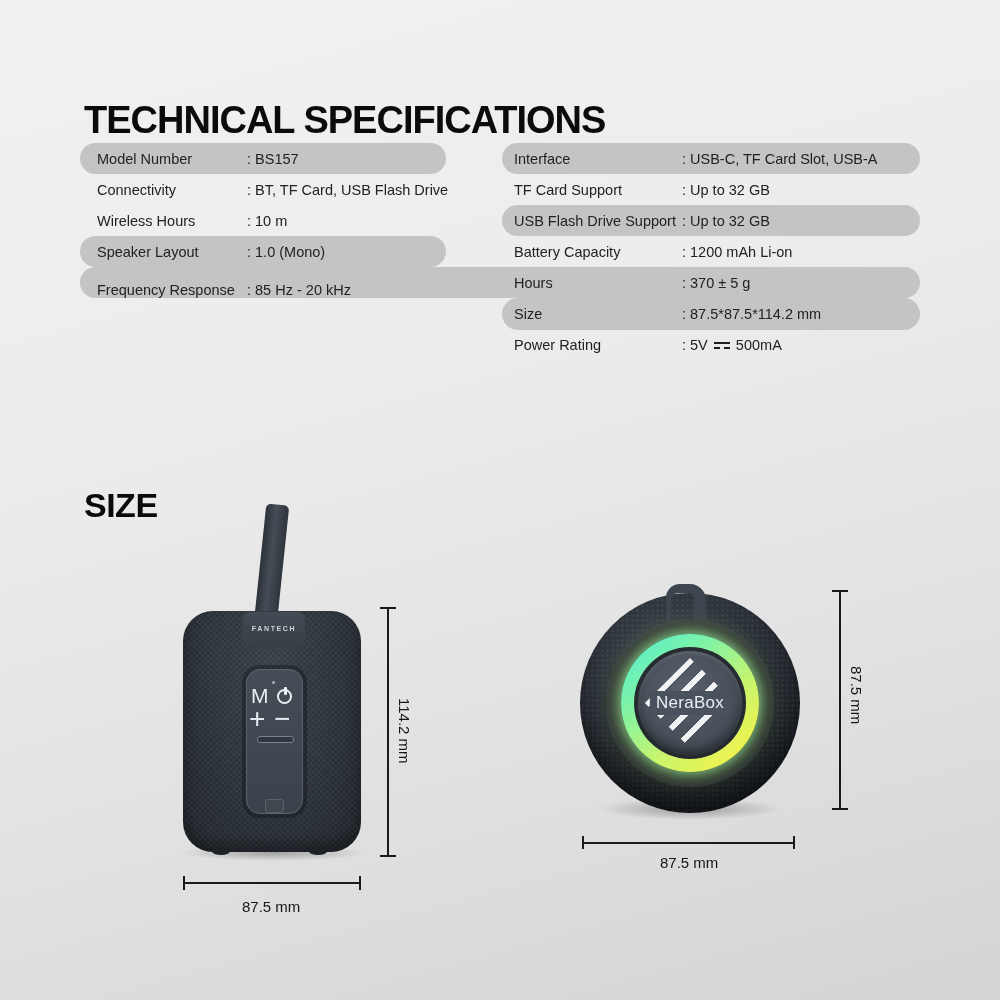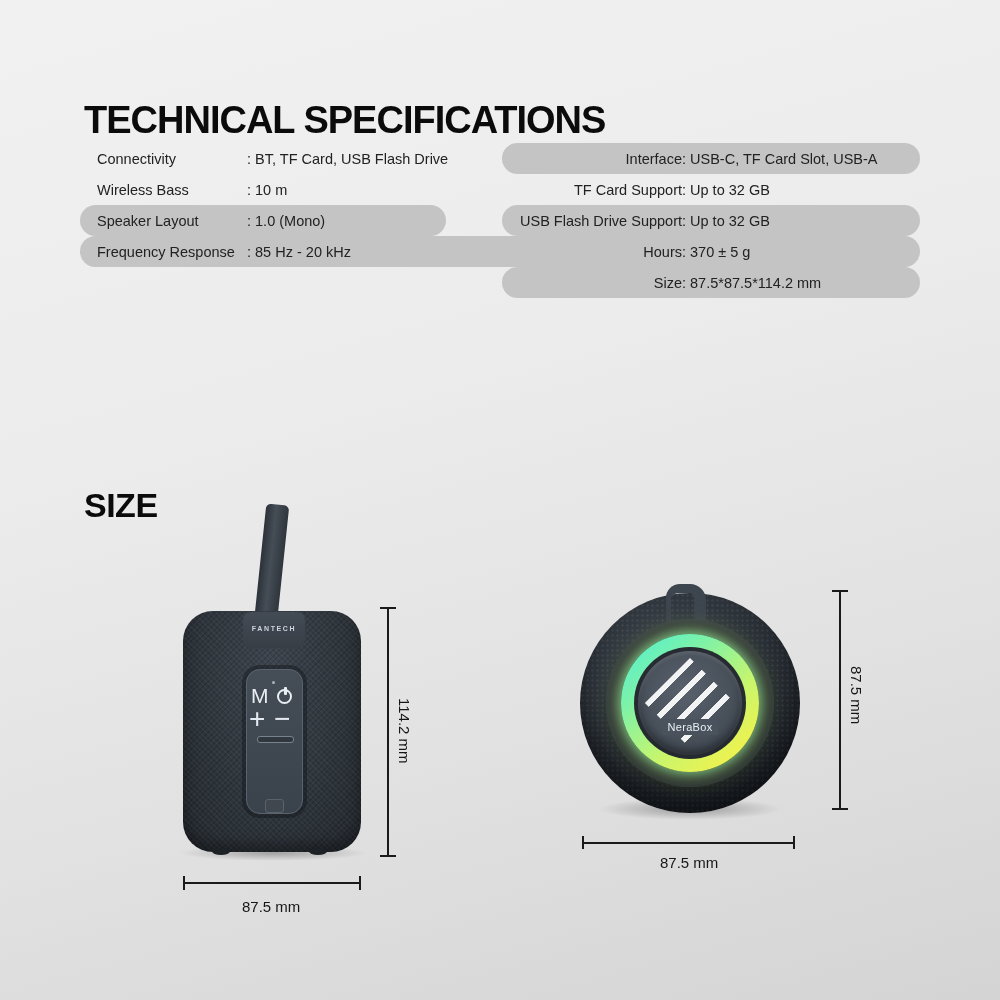--- a/index.html
+++ b/index.html
@@ -21,23 +21,23 @@
   .spec-col{position:absolute;top:143px;display:flex;flex-direction:column;}
   #left-col{left:80px;}
   #right-col{left:502px;}
   .spec-row{
     height:31.1px;display:flex;align-items:center;white-space:nowrap;
     border-radius:16px;width:366px;padding-left:17px;box-sizing:border-box;
     font-size:14.5px;color:#222;
   }
   #right-col .spec-row{width:418px;padding-left:12px;}
   .spec-row.shaded{background:#c4c4c4;}
-  .spec-row.full{width:840px;}
+  .spec-row.full{width:840px;align-items:flex-end;}
   .spec-label{display:inline-block;width:150px;flex:0 0 150px;}
-  #right-col .spec-label{width:168px;flex:0 0 168px;text-align:right;}
+  #right-col .spec-label{width:168px;flex:0 0 168px;}
   .spec-value{display:inline-block;}
   .dc-symbol{display:inline-block;width:16px;height:9px;position:relative;top:0px;margin:0 2px;}
   .dc-symbol::before{content:"";position:absolute;left:0;right:0;top:1px;border-top:2px solid #1f1f1f;}
   .dc-symbol::after{content:"";position:absolute;left:0;right:0;top:6px;border-top:2px dashed #1f1f1f;}
   
   .dim{background:#1a1a1a;}
   .dim-label{font-size:15px;color:#161616;}
   .dim-label.vert{writing-mode:vertical-rl;}
   
   #front-shadow{left:178px;top:845px;width:190px;height:16px;border-radius:50%;
@@ -90,35 +90,39 @@
     box-shadow:0 0 22px 4px rgba(190,243,110,0.5), 0 0 8px 2px rgba(110,240,195,0.45);}
   #top-ring-cut{position:absolute;left:13px;top:13px;right:13px;bottom:13px;border-radius:50%;
     background:radial-gradient(circle at 50% 45%, #31373e 0%, #22272c 85%);}
   #top-disc{left:638px;top:651px;width:104px;height:104px;border-radius:50%;overflow:hidden;
     background:radial-gradient(circle at 45% 38%, #58616c 0%, #474f59 58%, #3a414a 100%);
     box-shadow:inset 0 2px 4px rgba(255,255,255,0.14), inset 0 -5px 9px rgba(0,0,0,0.38);}
   #top-stripes{position:absolute;left:5px;top:5px;right:5px;bottom:5px;
     background:repeating-linear-gradient(135deg, rgba(255,255,255,0.93) 0 6px, rgba(0,0,0,0) 6px 17px);
     clip-path:polygon(50% 2%, 98% 50%, 50% 98%, 2% 50%);}
   #top-brand{position:absolute;left:50%;top:50%;transform:translate(-50%,-50%);
-    background:#4a535d;padding:2px 6px;border-radius:2px;font-size:11px;color:#e9eff3;letter-spacing:0.3px;margin-top:24px;}
+    background:#4a535d;padding:2px 6px;border-radius:2px;font-size:17px;color:#e9eff3;letter-spacing:0.3px;}
 </style>
 </head>
 <body>
 
 <div class="abs" id="main-title">TECHNICAL SPECIFICATIONS</div>
 
 <div>
   <div class="spec-col" id="left-col">
+      <div class="spec-row shaded">
+        <span class="spec-label">Model Number</span>
+        <span class="spec-value">: BS157</span>
+      </div>
       <div class="spec-row">
         <span class="spec-label">Connectivity</span>
         <span class="spec-value">: BT, TF Card, USB Flash Drive</span>
       </div>
       <div class="spec-row">
-        <span class="spec-label">Wireless Bass</span>
+        <span class="spec-label">Wireless Hours</span>
         <span class="spec-value">: 10 m</span>
       </div>
       <div class="spec-row shaded">
         <span class="spec-label">Speaker Layout</span>
         <span class="spec-value">: 1.0 (Mono)</span>
       </div>
       <div class="spec-row shaded full">
         <span class="spec-label">Frequency Response</span>
         <span class="spec-value">: 85 Hz - 20 kHz</span>
       </div>
@@ -130,26 +134,34 @@
       </div>
       <div class="spec-row">
         <span class="spec-label">TF Card Support</span>
         <span class="spec-value">: Up to 32 GB</span>
       </div>
       <div class="spec-row shaded">
         <span class="spec-label">USB Flash Drive Support</span>
         <span class="spec-value">: Up to 32 GB</span>
       </div>
       <div class="spec-row">
+        <span class="spec-label">Battery Capacity</span>
+        <span class="spec-value">: 1200 mAh Li-on</span>
+      </div>
+      <div class="spec-row">
         <span class="spec-label">Hours</span>
         <span class="spec-value">: 370 ± 5 g</span>
       </div>
       <div class="spec-row shaded">
         <span class="spec-label">Size</span>
         <span class="spec-value">: 87.5*87.5*114.2 mm</span>
+      </div>
+      <div class="spec-row">
+        <span class="spec-label">Power Rating</span>
+        <span class="spec-value">: 5V <span class="dc-symbol"></span> 500mA</span>
       </div>
     </div>
 </div>
 
 <div class="abs" id="size-heading">SIZE</div>
 
 <div>
   <div class="abs" id="front-shadow"></div>
   <div class="abs" id="front-strap"></div>
   <div class="abs" id="front-body"></div>

